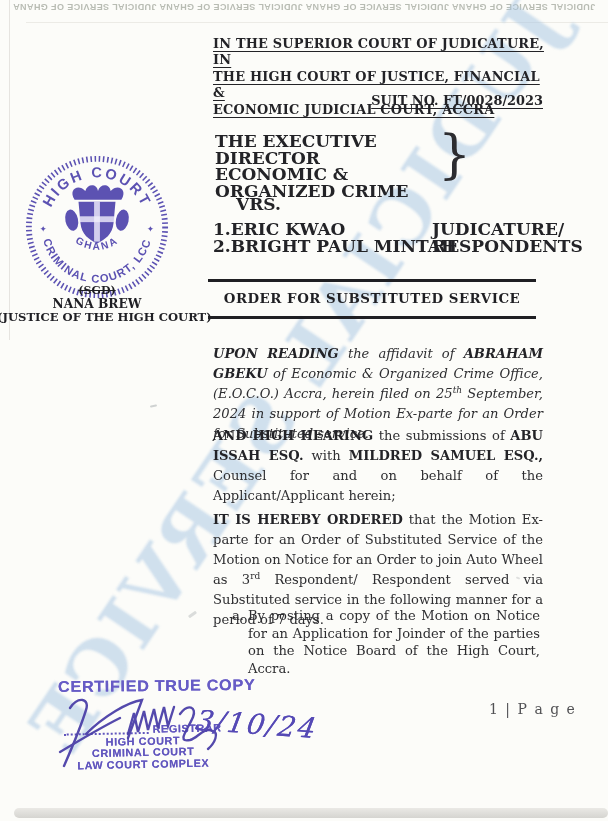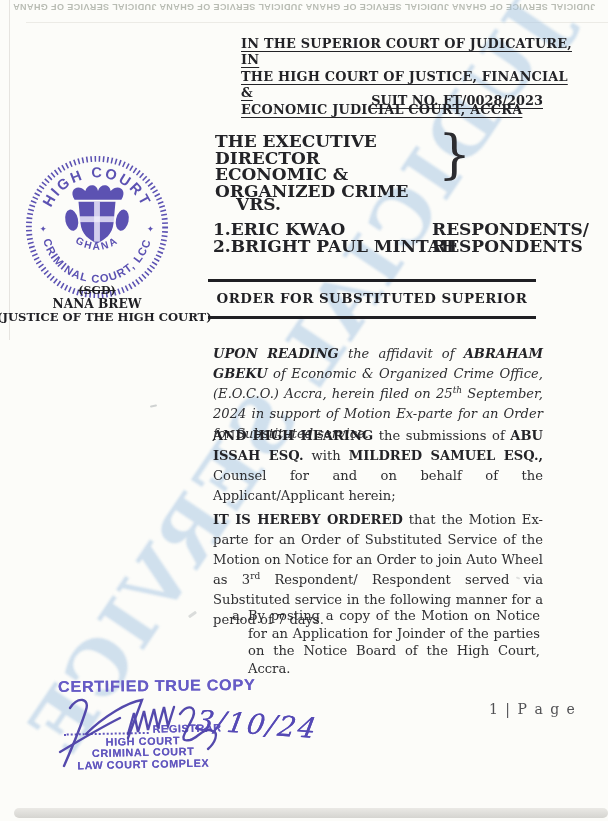--- a/index.html
+++ b/index.html
@@ -26,21 +26,21 @@
   
   .watermark{
     position:absolute;left:295px;top:378px;white-space:nowrap;z-index:0;
     font-family:"DejaVu Serif",serif;font-weight:bold;font-size:76px;letter-spacing:4px;
     color:rgba(167,198,226,.52);filter:blur(1px);
     transform:translate(-50%,-50%) rotate(-56deg) scaleX(-1);
   }
   
   .content{position:absolute;inset:0;z-index:1;}
   .court-header{position:absolute;left:213px;top:36px;width:340px;
-    font-weight:bold;font-size:12.9px;line-height:16.4px;color:#232327;letter-spacing:.2px;margin-left:28px;}
+    font-weight:bold;font-size:12.9px;line-height:16.4px;color:#232327;letter-spacing:.2px;}
   .court-header .u, .suit-no .u{
     text-decoration:underline;text-decoration-thickness:1.4px;text-underline-offset:2.5px;}
   .suit-no{position:absolute;left:213px;top:93px;width:330px;text-align:right;
     font-weight:bold;font-size:12.9px;color:#232327;}
   .block{position:absolute;font-weight:bold;font-size:17px;line-height:16.5px;color:#232327;}
   .applicant-lines{left:215px;top:133px;width:232px;}
   .brace{position:absolute;left:438px;top:128px;font-size:52px;font-weight:400;color:#2c2c30;
     transform:scaleY(1.02);line-height:52px;}
   .applicant-role{left:458px;top:134px;}
   .vrs{left:236px;top:196px;}
@@ -112,25 +112,25 @@
       <div>THE EXECUTIVE DIRECTOR</div>
       <div>ECONOMIC &amp; ORGANIZED CRIME</div>
     </div>
     <div class="brace">}</div>
     <div class="block vrs">VRS.</div>
     <div class="block respondent-lines">
       <div>1.ERIC KWAO</div>
       <div>2.BRIGHT PAUL MINTAH</div>
     </div>
     <div class="block respondent-role">
-      <div>RESPONDENTS/</div>
+      <div>JUDICATURE/</div>
       <div>RESPONDENTS</div>
     </div>
 
-    <div class="order-title-box">ORDER FOR SUBSTITUTED SUPERIOR</div>
+    <div class="order-title-box">ORDER FOR SUBSTITUTED SERVICE</div>
 
     <p class="para para1"><span class="b">UPON READING</span><span> the affidavit of </span><span class="b">ABRAHAM GBEKU</span><span> of Economic &amp; Organized Crime Office, (E.O.C.O.) Accra, herein filed on 25</span><sup>th</sup><span> September, 2024 in support of Motion Ex-parte for an Order for Substituted service.</span></p>
     <p class="para para2"><span class="b">AND HIGH HEARING</span><span> the submissions of </span><span class="b">ABU ISSAH ESQ.</span><span> with </span><span class="b">MILDRED SAMUEL ESQ.,</span><span> Counsel for and on behalf of the Applicant/Applicant herein;</span></p>
     <p class="para para3"><span class="b">IT IS HEREBY ORDERED</span><span> that the Motion Ex-parte for an Order of Substituted Service of the Motion on Notice for an Order to join Auto Wheel as 3</span><sup>rd</sup><span> Respondent/ Respondent served via Substituted service in the following manner for a period of 7 days.</span></p>
 
     <div class="list-item">
       <span class="list-label">a.</span>
       <span class="list-text">By posting a copy of the Motion on Notice for an Application for Joinder of the parties on the Notice Board of the High Court, Accra.</span>
     </div>
 

